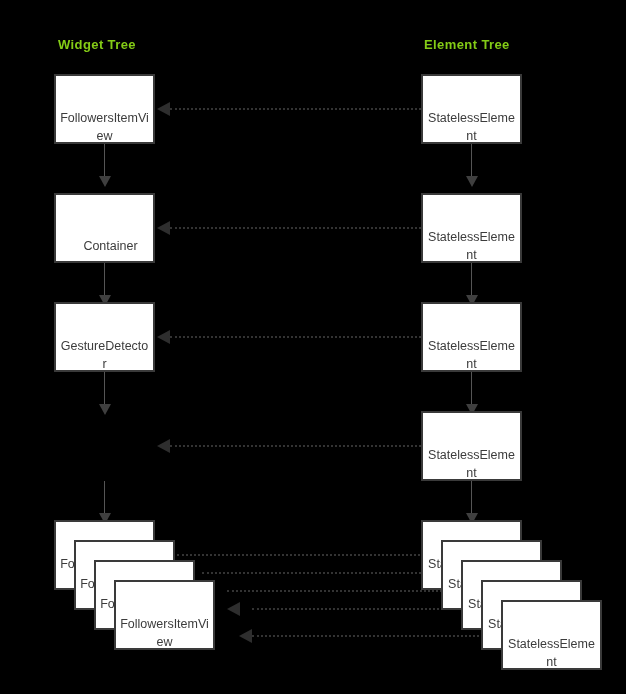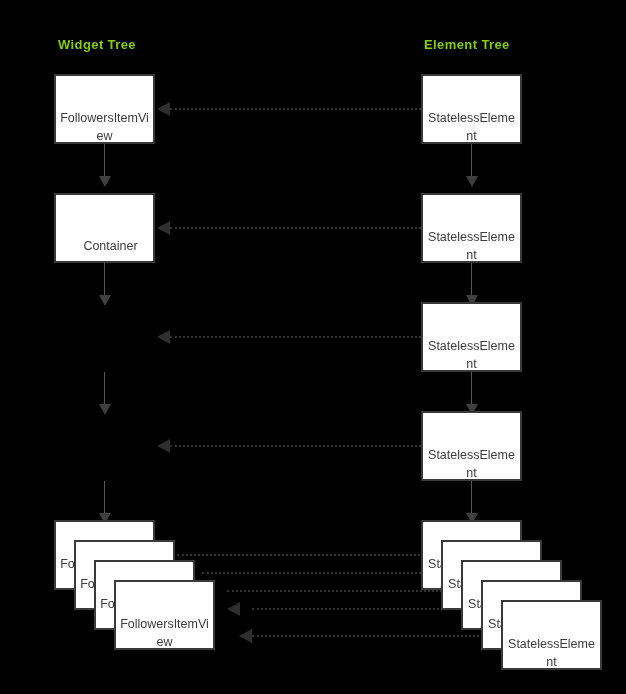--- a/index.html
+++ b/index.html
@@ -104,20 +104,23 @@
   <div class="node" style="left:421px; top:193px;">
     <span class="label">StatelessElement</span>
   </div>
   <div class="dotted" style="left:170px; top:227px; width:251px;"></div>
   <div class="harrow" style="left:157px; top:221px;"></div>
   <div class="vlink" style="left:104px; top:263px; height:36px;"></div>
   <div class="varrow" style="left:99px; top:295px;"></div>
   <div class="vlink" style="left:471px; top:263px; height:36px;"></div>
   <div class="varrow" style="left:466px; top:295px;"></div>
 
+  <div class="node" style="left:54px; top:302px;">
+    <span class="label">GestureDetector</span>
+  </div>
   <div class="node" style="left:421px; top:302px;">
     <span class="label">StatelessElement</span>
   </div>
   <div class="dotted" style="left:170px; top:336px; width:251px;"></div>
   <div class="harrow" style="left:157px; top:330px;"></div>
   <div class="vlink" style="left:104px; top:372px; height:36px;"></div>
   <div class="varrow" style="left:99px; top:404px;"></div>
   <div class="vlink" style="left:471px; top:372px; height:36px;"></div>
   <div class="varrow" style="left:466px; top:404px;"></div>
 

